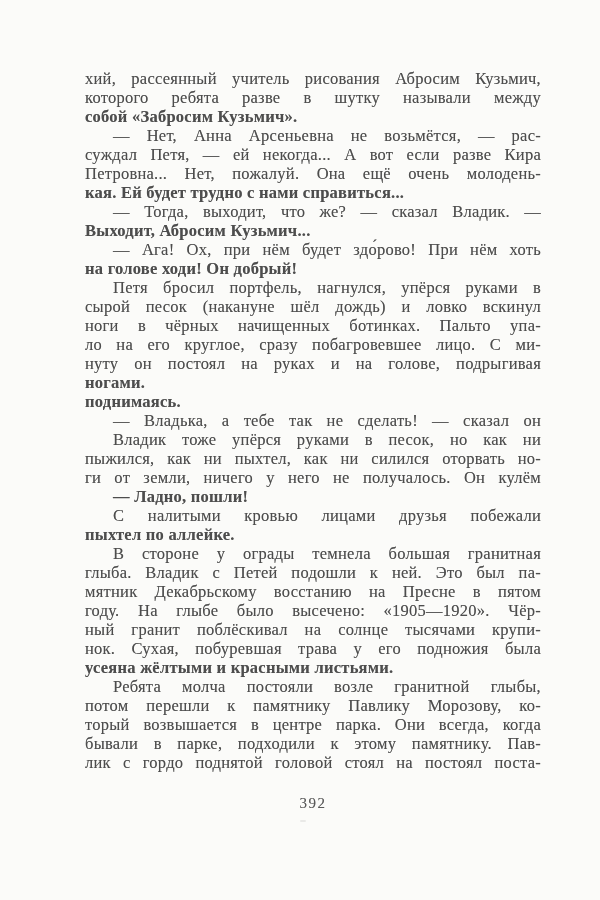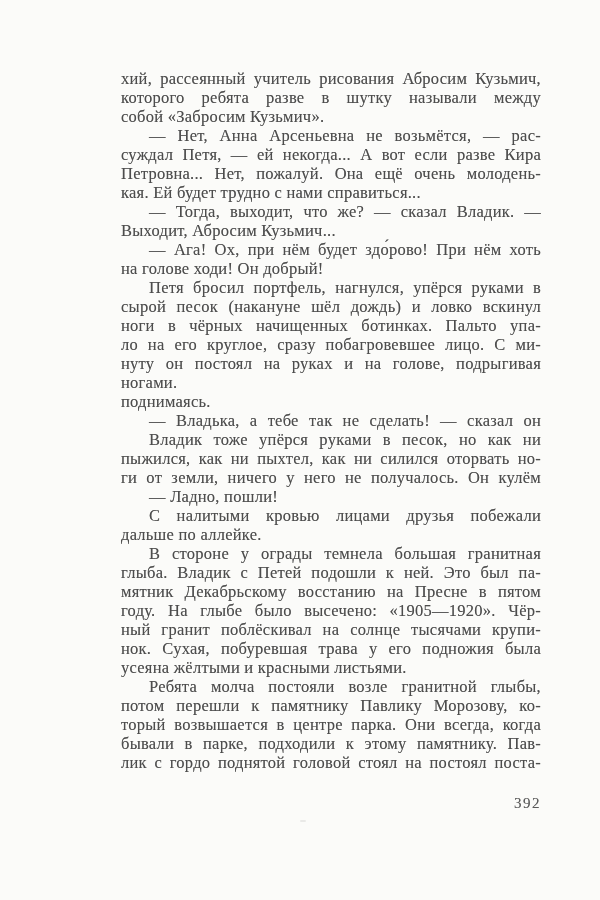--- a/index.html
+++ b/index.html
@@ -23,35 +23,35 @@
     font-family: "Liberation Serif", "DejaVu Serif", serif;
     font-size: 16.5px;
     line-height: 19px;
     color: #4d4d4d;
     letter-spacing: 0.25px;
     text-shadow: 0 0 0.5px rgba(80,80,80,0.45);
   }
   .line {
     text-align: justify;
     text-align-last: justify;
-    margin-left: 36px;
   }
   .line.para-end {
     text-align: center;
     text-align-last: left;
+    font-weight: bold;
   }
   .line.indent {
     text-indent: 28px;
   }
   .page-number {
     position: absolute;
     top: 795px;
     left: 85px;
     width: 456px;
-    text-align: right;
+    text-align: center;
     font-family: "Liberation Serif", "DejaVu Serif", serif;
     font-size: 15px;
     letter-spacing: 1.5px;
     color: #5a5a5a;
     text-shadow: 0 0 0.5px rgba(90,90,90,0.45);
   }
   .speck {
     position: absolute;
     left: 300px;
     top: 820px;
@@ -83,21 +83,21 @@
       <div class="line">ло на его круглое, сразу побагровевшее лицо. С ми-</div>
       <div class="line">нуту он постоял на руках и на голове, подрыгивая</div>
       <div class="line para-end">ногами.</div>
       <div class="line para-end">поднимаясь.</div>
       <div class="line indent">— Владька, а тебе так не сделать! — сказал он</div>
       <div class="line indent">Владик тоже упёрся руками в песок, но как ни</div>
       <div class="line">пыжился, как ни пыхтел, как ни силился оторвать но-</div>
       <div class="line">ги от земли, ничего у него не получалось. Он кулём</div>
       <div class="line indent para-end">— Ладно, пошли!</div>
       <div class="line indent">С налитыми кровью лицами друзья побежали</div>
-      <div class="line para-end">дальше по аллейке.</div>
+      <div class="line para-end">пыхтел по аллейке.</div>
       <div class="line indent">В стороне у ограды темнела большая гранитная</div>
       <div class="line">глыба. Владик с Петей подошли к ней. Это был па-</div>
       <div class="line">мятник Декабрьскому восстанию на Пресне в пятом</div>
       <div class="line">году. На глыбе было высечено: «1905—1920». Чёр-</div>
       <div class="line">ный гранит поблёскивал на солнце тысячами крупи-</div>
       <div class="line">нок. Сухая, побуревшая трава у его подножия была</div>
       <div class="line para-end">усеяна жёлтыми и красными листьями.</div>
       <div class="line indent">Ребята молча постояли возле гранитной глыбы,</div>
       <div class="line">потом перешли к памятнику Павлику Морозову, ко-</div>
       <div class="line">торый возвышается в центре парка. Они всегда, когда</div>

